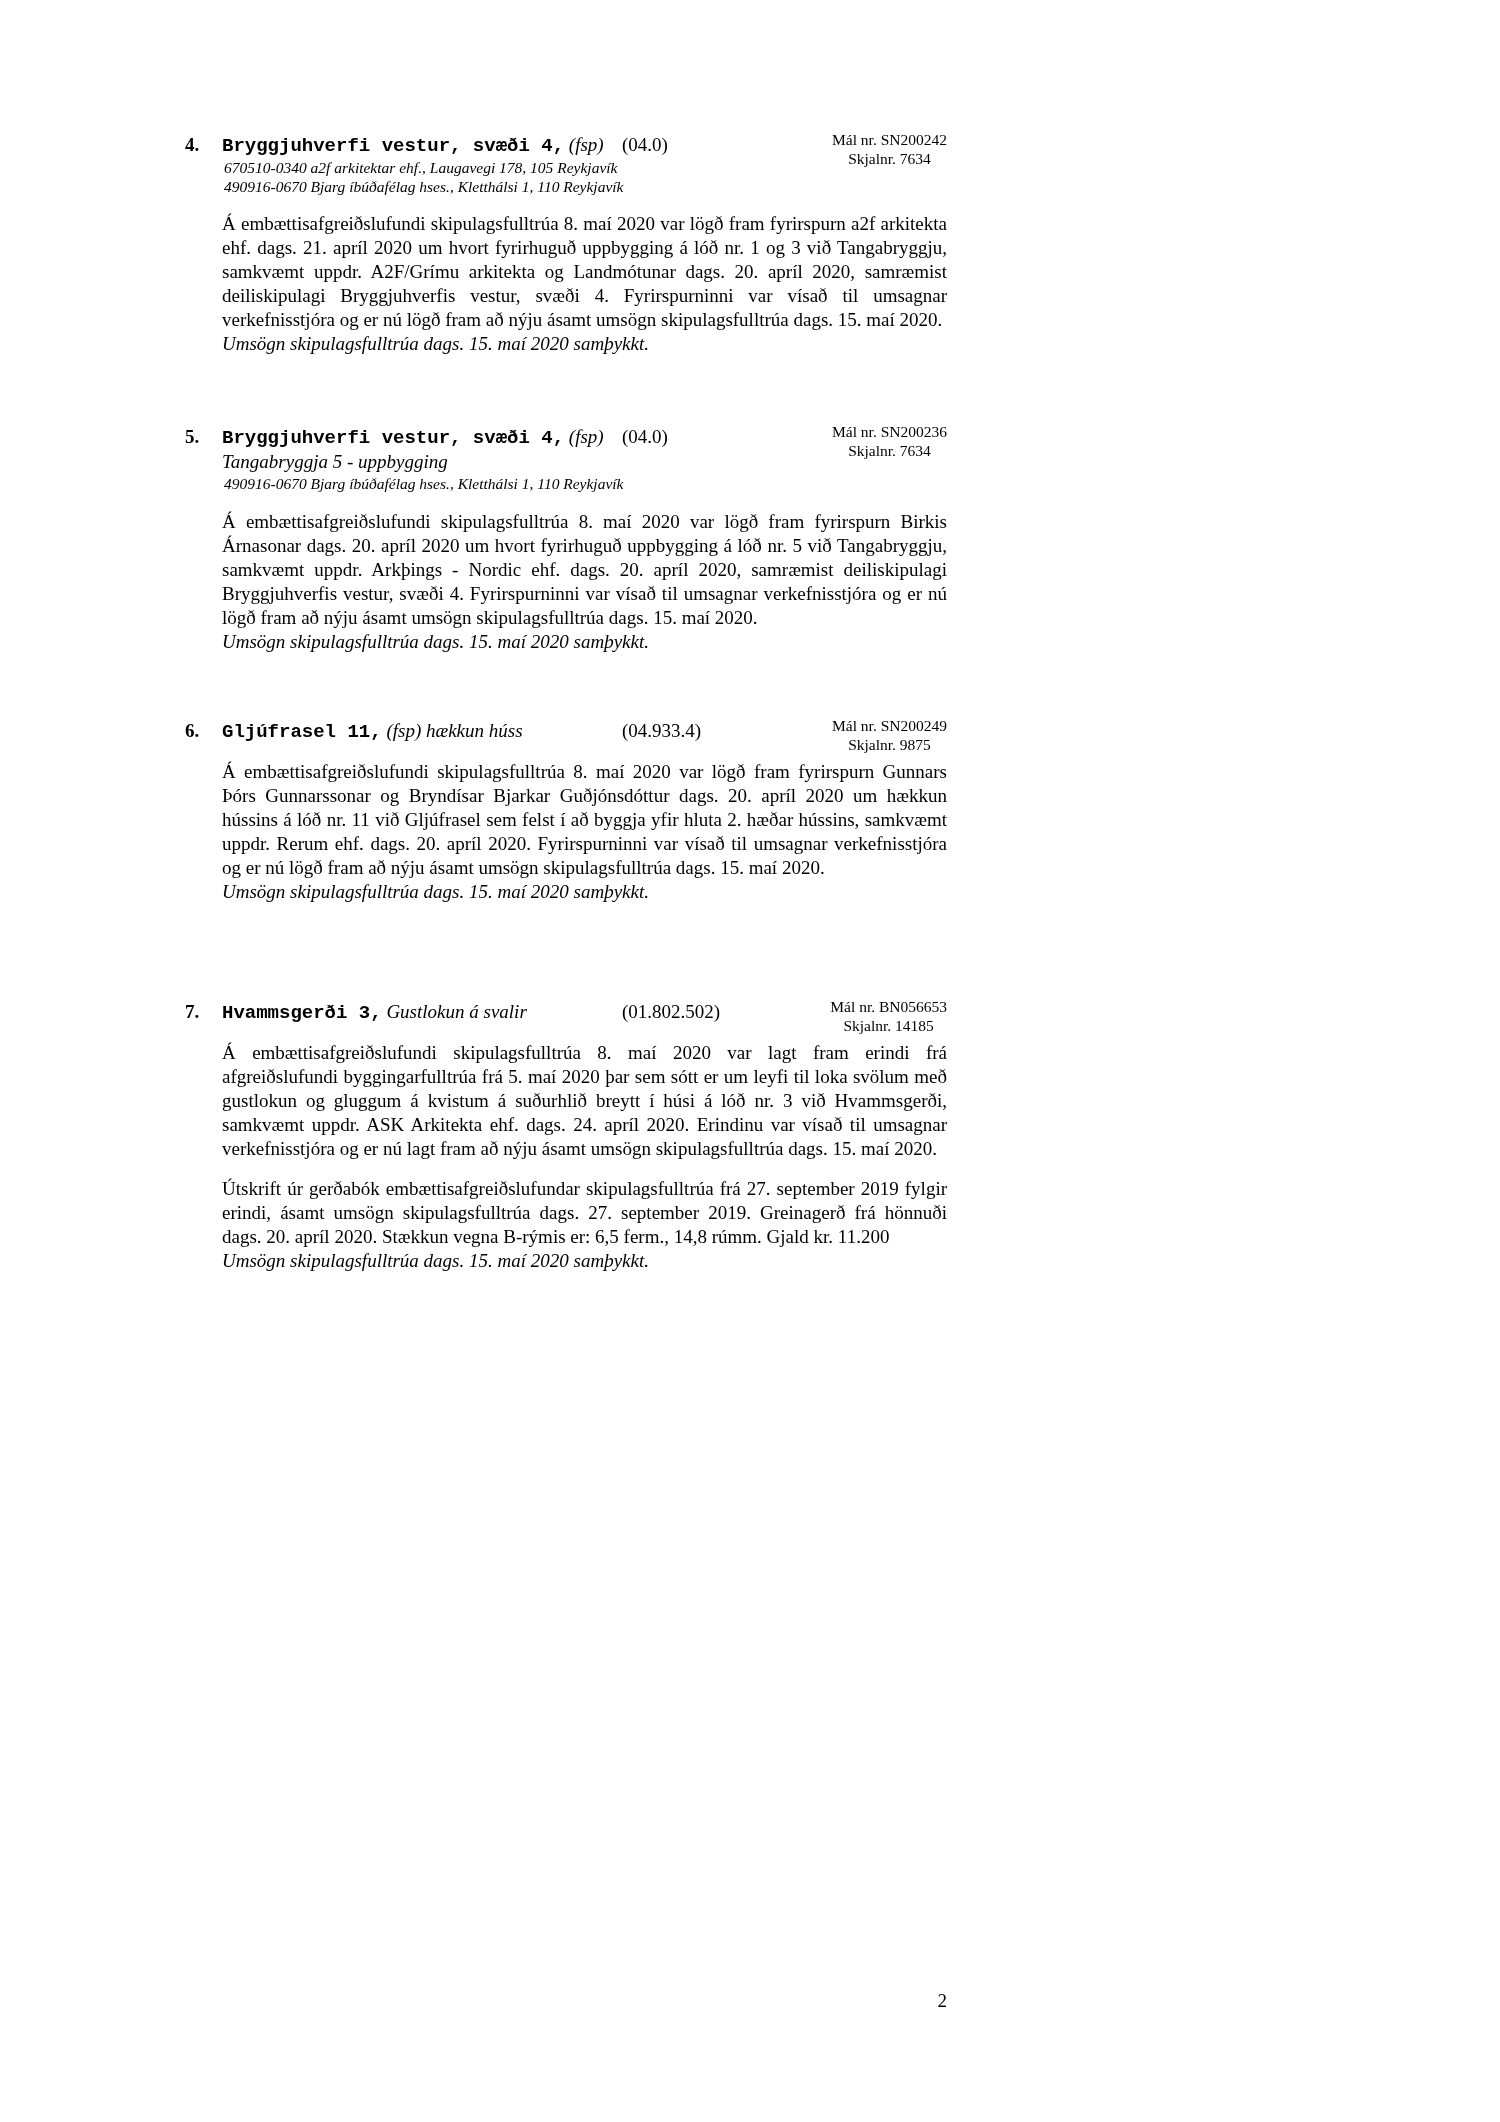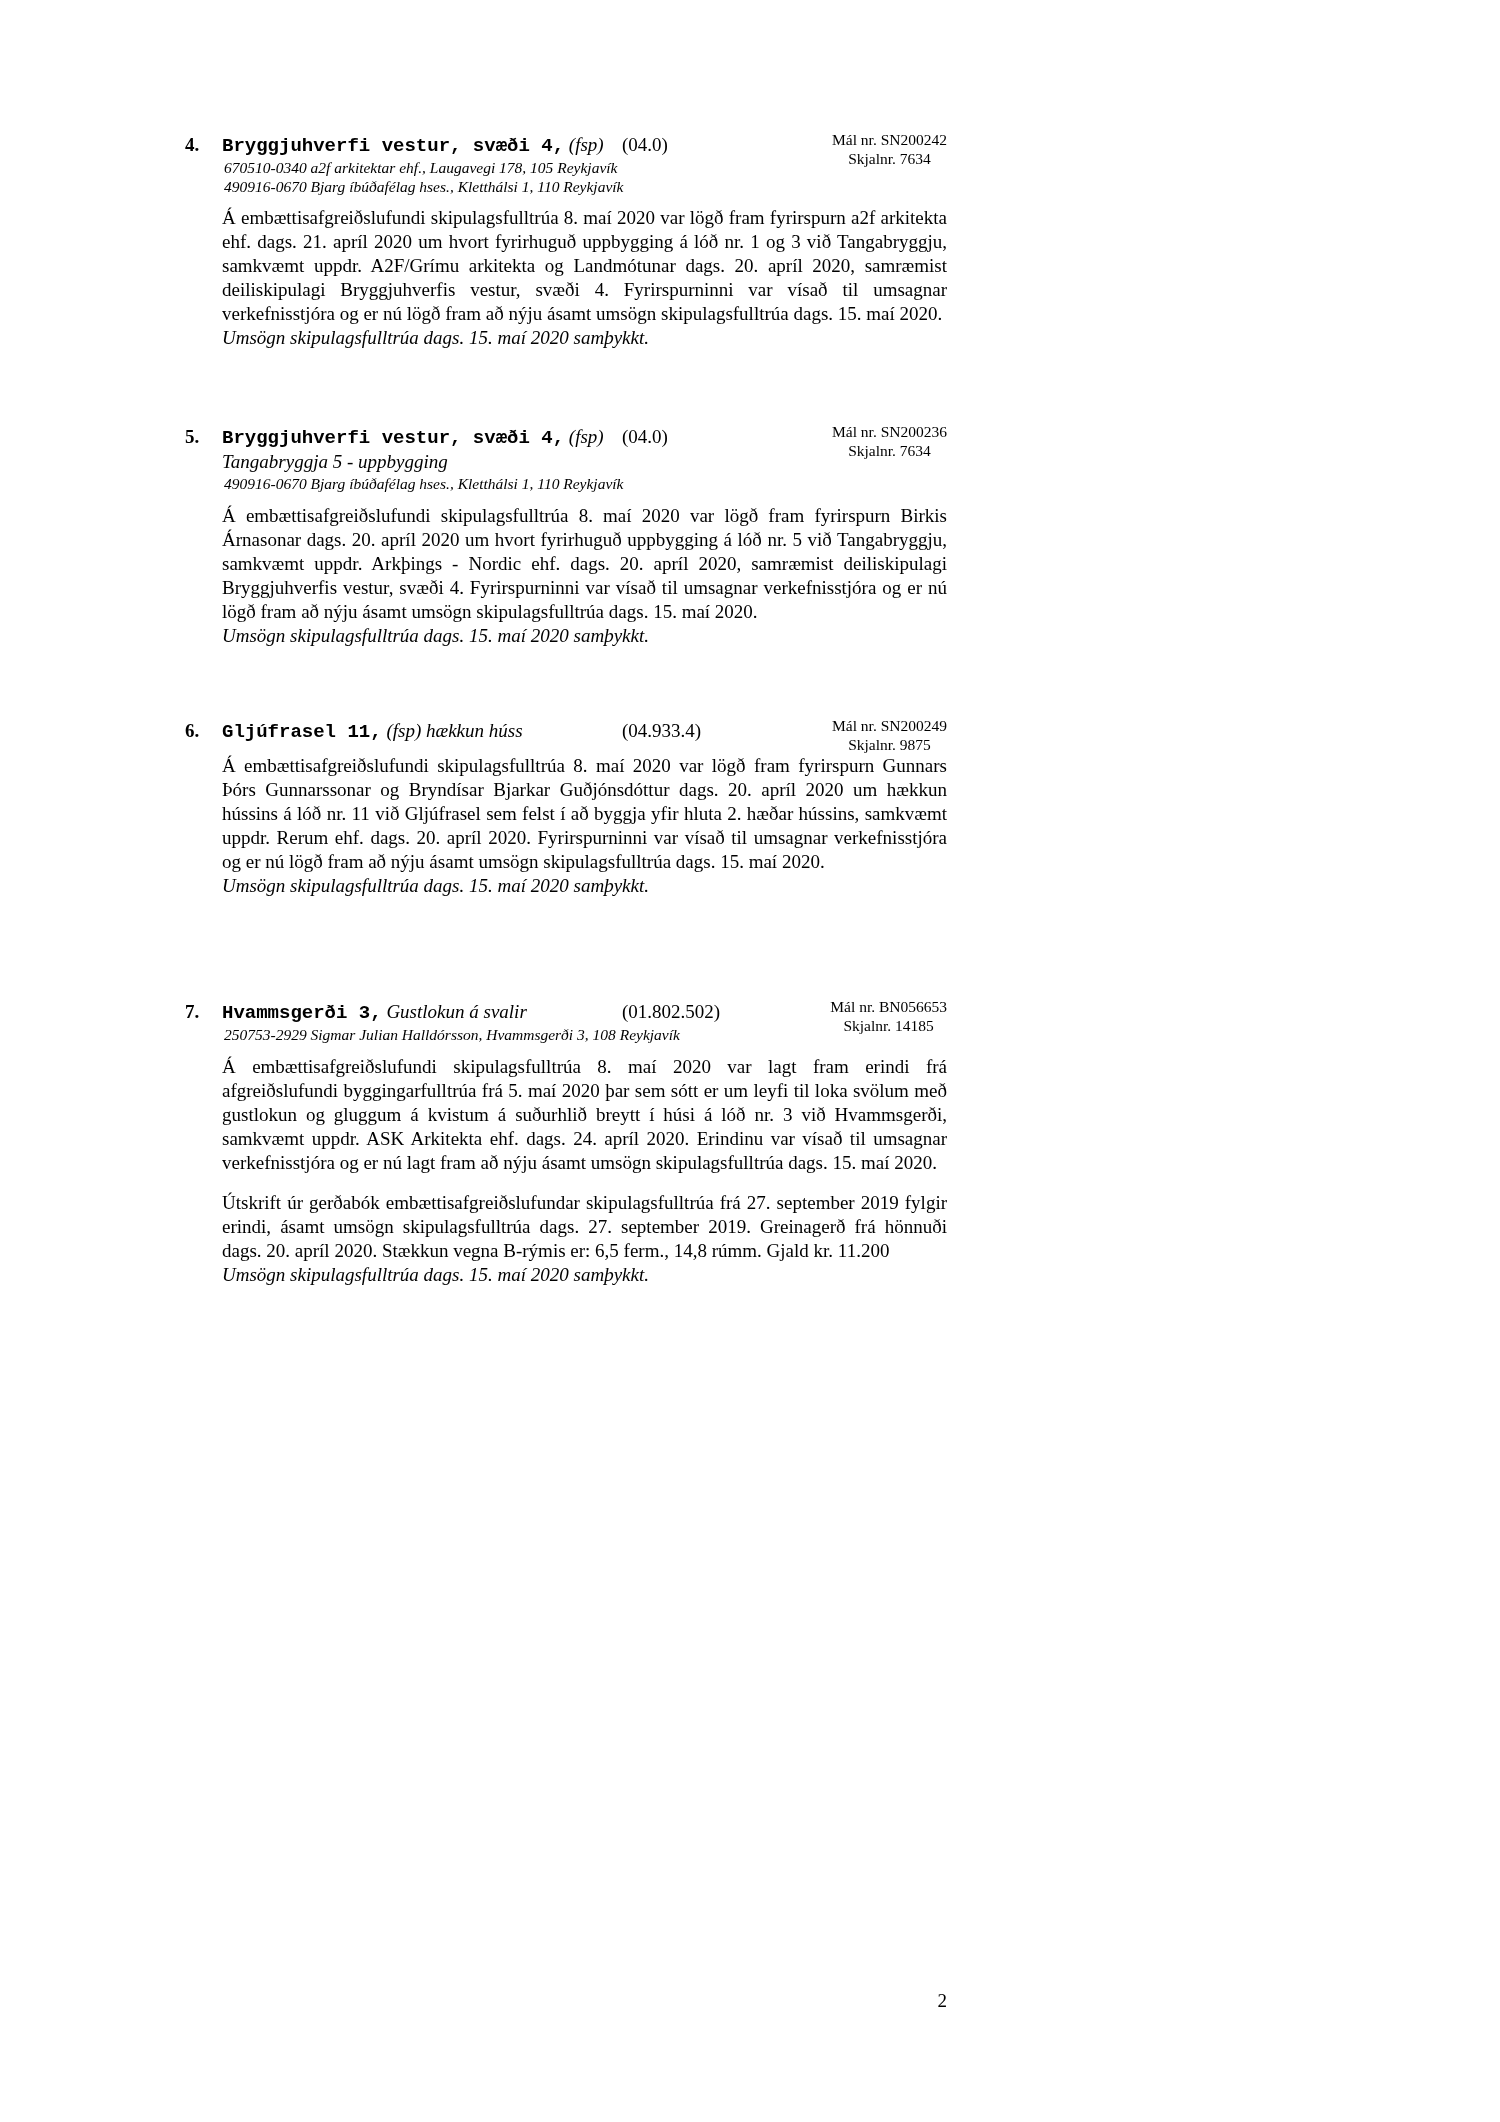--- a/index.html
+++ b/index.html
@@ -66,21 +66,21 @@
   }
   .parties {
     margin-left: 39px;
     margin-top: 1px;
     font-size: 15.5px;
     line-height: 18.5px;
     font-style: italic;
   }
   .body-par {
     margin-left: 37px;
-    margin-top: 10px;
+    margin-top: 16px;
     font-size: 19px;
     line-height: 24px;
     text-align: justify;
   }
   .resolution {
     margin-left: 37px;
     font-size: 19px;
     font-style: italic;
     line-height: 24px;
   }
@@ -162,23 +162,20 @@
         <div class="item-title-line">
           <span class="item-title">Hvammsgerði 3,</span>
           <span class="item-title-suffix">Gustlokun á svalir</span>
         </div>
         <span class="item-code">(01.802.502)</span>
         <div class="case-info">
           <div>Mál nr. BN056653</div>
           <div>Skjalnr. 14185</div>
         </div>
       </div>
-      <div class="parties">
-        <div>250753-2929 Sigmar Julian Halldórsson, Hvammsgerði 3, 108 Reykjavík</div>
-      </div>
       <div class="body-par">Á embættisafgreiðslufundi skipulagsfulltrúa 8. maí 2020 var lagt fram erindi frá afgreiðslufundi byggingarfulltrúa frá 5. maí 2020 þar sem sótt er um leyfi til loka svölum með gustlokun og gluggum á kvistum á suðurhlið breytt í húsi á lóð nr. 3 við Hvammsgerði, samkvæmt uppdr. ASK Arkitekta ehf. dags. 24. apríl 2020. Erindinu var vísað til umsagnar verkefnisstjóra og er nú lagt fram að nýju ásamt umsögn skipulagsfulltrúa dags. 15. maí 2020.</div>
       <div class="body-par" style="margin-top:16px">Útskrift úr gerðabók embættisafgreiðslufundar skipulagsfulltrúa frá 27. september 2019 fylgir erindi, ásamt umsögn skipulagsfulltrúa dags. 27. september 2019. Greinagerð frá hönnuði dags. 20. apríl 2020. Stækkun vegna B-rýmis er: 6,5 ferm., 14,8 rúmm. Gjald kr. 11.200</div>
       <div class="resolution">Umsögn skipulagsfulltrúa dags. 15. maí 2020 samþykkt.</div>
     </div>
 
   </div>
 
   <div class="page-num">2</div>
 </div>
 

